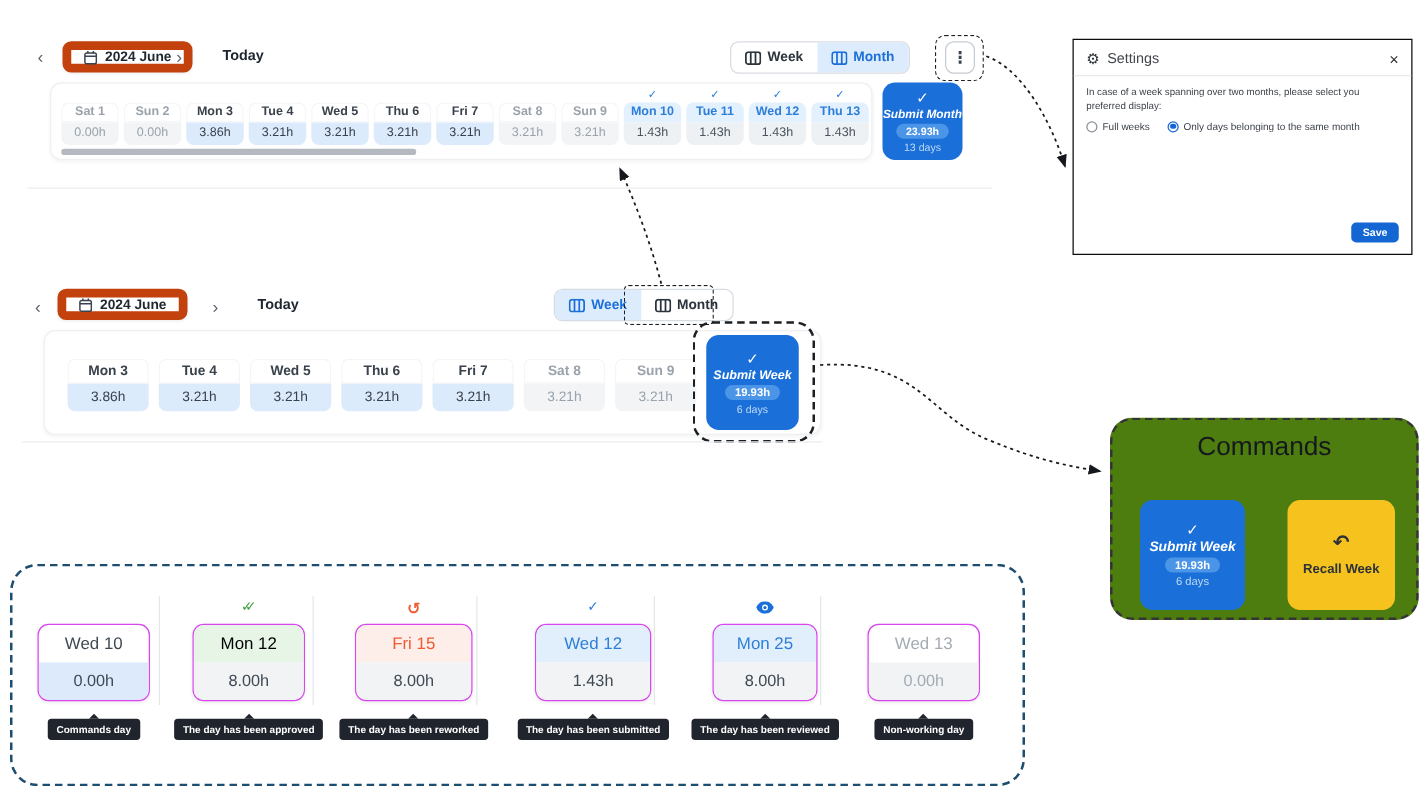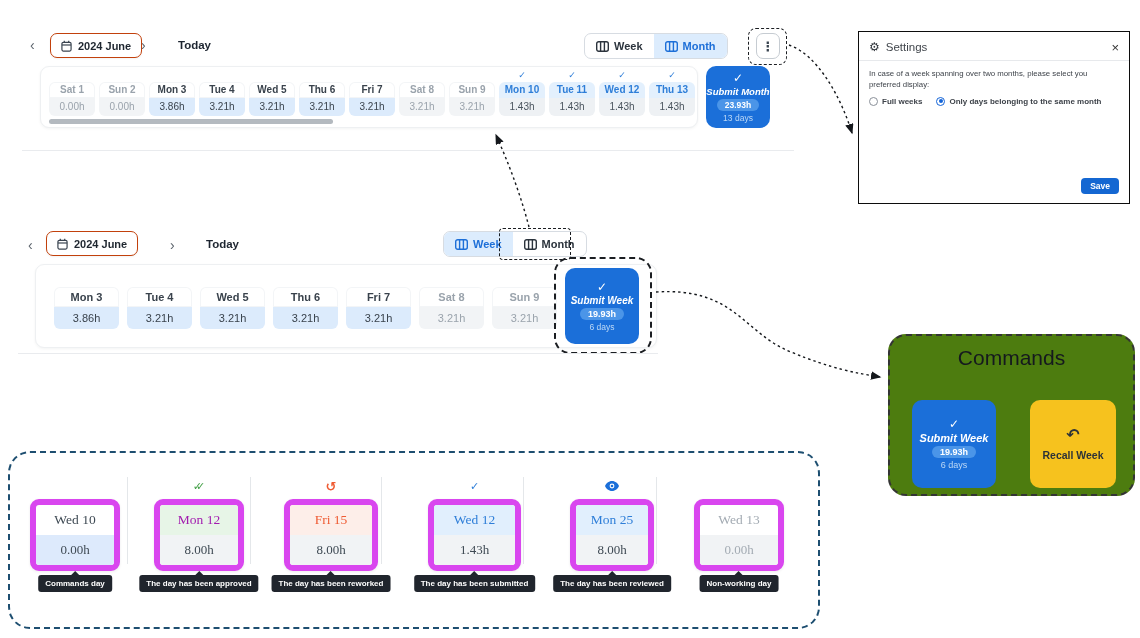--- a/index.html
+++ b/index.html
@@ -1,21 +1,21 @@
 <!DOCTYPE html>
 <html><head>
 <meta charset="utf-8">
 <style>
   * { margin:0; padding:0; box-sizing:border-box; }
   body { background:#fff; font-family:"Liberation Sans","DejaVu Sans",sans-serif; }
   #canvas { position:relative; width:1140px; height:638px; background:#fff; overflow:hidden; }
 
   
   .chev { position:absolute; font-size:14px; color:#5b636c; cursor:pointer; line-height:1; }
-  .chip { position:absolute; display:inline-flex; align-items:center; gap:6px; border:1px solid #c2410c;
+  .chip { position:absolute; display:inline-flex; align-items:center; gap:6px; border:7px solid #c2410c;
           border-radius:7px; background:#fff; padding:0 10px; height:25px; font-size:11px; font-weight:700;
           color:#1f2730; box-shadow:0 1px 2px rgba(0,0,0,.05); white-space:nowrap; }
   .today { position:absolute; font-size:11.5px; font-weight:700; color:#1d2530; }
   .toggle { position:absolute; display:flex; height:26px; border:1px solid #d7dce2; border-radius:7px;
             overflow:hidden; background:#fff; font-size:11px; font-weight:600; color:#2b333c; }
   .tbtn { display:flex; align-items:center; gap:5px; padding:0 11px; cursor:pointer; white-space:nowrap; }
   .tbtn.active { background:#dcecfd; color:#1d6fd8; }
   .strip-card { position:absolute; background:#fff; border:1px solid #eef0f2; border-radius:9px;
                 box-shadow:0 1px 3px rgba(20,30,40,.05); }
   .cells { display:flex; }
@@ -60,21 +60,21 @@
 
   
   .settings { position:absolute; left:858px; top:31px; width:272px; height:173px; background:#fff;
               border:1.5px solid #0c0c0c; }
   .set-head { display:flex; align-items:center; gap:6px; padding:8px 10px 6px 10px; font-size:11.5px;
               color:#41464c; font-weight:500; }
   .set-close { margin-left:auto; font-size:13px; color:#333; cursor:pointer; line-height:1; }
   .set-div { height:1px; background:#e7e9ec; }
   .set-body { padding:7px 10px 0 10px; font-size:7.8px; color:#3e434a; line-height:1.45; }
   .radio-row { display:flex; align-items:center; gap:14px; padding:6px 10px; font-size:8px; color:#3e434a; }
-  .radio-opt { display:flex; gap:4px; cursor:pointer;font-weight:bold; }
+  .radio-opt { display:flex; gap:4px; cursor:pointer; }
   .radio { width:9px; height:9px; border-radius:50%; border:1.2px solid #8a9099; position:relative; }
   .radio.sel { border-color:#1565d8; }
   .radio.sel::after { content:""; position:absolute; left:1.3px; top:1.3px; width:4.5px; height:4.5px;
                       border-radius:50%; background:#1565d8; }
   .save-btn { position:absolute; right:10px; bottom:9px; background:#1467d2; color:#fff; font-size:8.5px;
               font-weight:700; padding:3px 9px; border-radius:4px; cursor:pointer; }
 
   
   .commands { position:absolute; left:888px; top:334px; width:247px; height:162px; border:2.5px dashed #343434;
               border-radius:18px; background:#4d7c0f; }
@@ -94,26 +94,26 @@
   .status-item:nth-of-type(4){ left:418px; width:93px; }
   .status-item:nth-of-type(5){ left:560px; width:84px; }
   .status-item:nth-of-type(6){ left:684px; width:90px; }
   .sic-row { height:26px; display:flex; align-items:center; justify-content:center; }
   .sic { display:none; line-height:1; }
   .st-approved  .sic-approved  { display:inline-flex; color:#43a047; font-size:11px; font-weight:700; }
   .sic-approved span:nth-child(2){ margin-left:-6px; }
   .st-reworked  .sic-reworked  { display:inline-block; color:#ef5b33; font-size:13px; font-weight:700; }
   .st-submitted2 .sic-submitted { display:inline-block; color:#2e7ed8; font-size:11px; font-weight:700; }
   .st-reviewed  .sic-reviewed  { display:inline-flex; }
-  .status-card { border:6px solid #d946ef; border-radius:9px; overflow:hidden;
-                 box-shadow:0 1px 3px rgba(20,30,40,.08); cursor:pointer; background:#fff;font-family:Liberation Serif, serif; }
+  .status-card { border:1px solid #d946ef; border-radius:9px; overflow:hidden;
+                 box-shadow:0 1px 3px rgba(20,30,40,.08); cursor:pointer; background:#fff; }
   .s-name { height:30px; line-height:30px; text-align:center; font-size:13.5px; font-weight:500; color:#3f4a54; }
   .s-hours { height:30px; line-height:30px; text-align:center; font-size:13px; color:#3f4a54; background:#f1f3f5; }
   .st-working   .s-hours { background:#ddeafc; }
-  .st-approved  .s-name { color:#a21caf; background:#e7f5e7; }
+  .st-approved  .s-name { color:#000000; background:#e7f5e7; }
   .st-reworked  .s-name { color:#ef5b33; background:#fdeee9; }
   .st-submitted2 .s-name, .st-reviewed .s-name { color:#2e7ed8; background:#e1effd; }
   .st-nonworking .s-name { color:#a3abb3; }
   .st-nonworking .s-hours { color:#a3abb3; }
   .tooltip { position:absolute; top:102px; left:50%; transform:translateX(-50%); background:#20252d; color:#fff;
              font-size:8px; font-weight:700; padding:4px 7px; border-radius:3px; white-space:nowrap; }
   .tooltip::before { content:""; position:absolute; top:-4px; left:50%; transform:translateX(-50%);
                      border-left:4px solid transparent; border-right:4px solid transparent;
                      border-bottom:4px solid #20252d; }
   .vsep { position:absolute; width:1px; background:#e4e7ea; top:24px; height:87px; }

